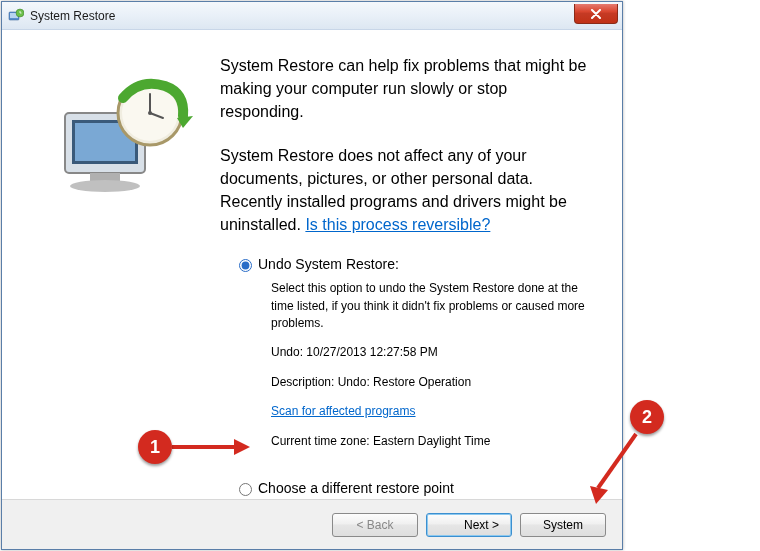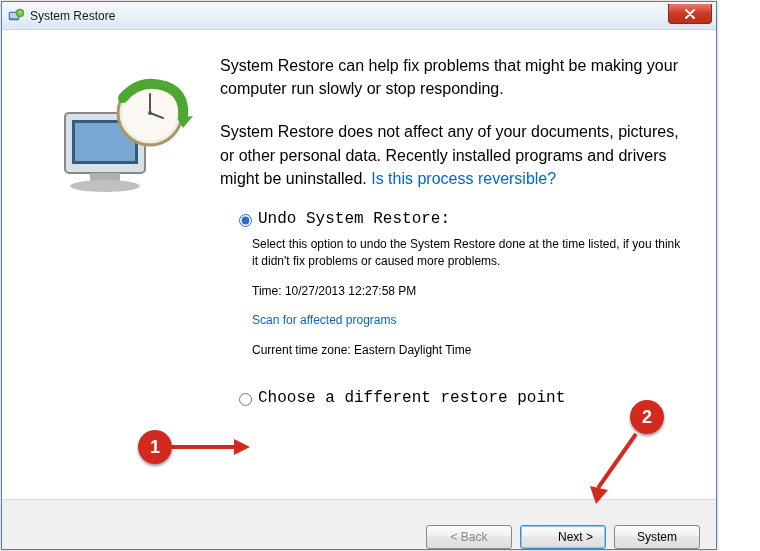--- a/index.html
+++ b/index.html
@@ -11,21 +11,21 @@
     font-size: 12px;
     width: 760px;
     height: 551px;
     position: relative;
     overflow: hidden;
   }
   .window {
     position: absolute;
     left: 1px;
     top: 1px;
-    width: 716px;
+    width: 622px;
     height: 549px;
     border: 1px solid #5a7ea8;
     background: #fff;
     box-shadow: 0 0 3px rgba(0,0,0,0.3);
   }
   .titlebar {
     height: 28px;
     background: linear-gradient(to bottom, #f4f8fc 0%, #e9f0f8 50%, #dde7f2 100%);
     border-bottom: 1px solid #c8d6e8;
     display: flex;
@@ -88,57 +88,57 @@
     font-weight: normal;
   }
   .para {
     font-size: 16px;
     color: #000;
     margin: 0 0 20px 0;
     line-height: 1.45;
   }
   .para a, .link {
     color: #0066cc;
+    text-decoration: underline;
     cursor: pointer;
   }
   .radio-row {
     display: flex;
     align-items: center;
     margin-bottom: 8px;
     margin-left: 14px;
   }
   .radio-row.second {
     margin-top: 30px;
     margin-left: 14px;
   }
   input[type="radio"] {
     margin-right: 6px;
     accent-color: #2a6dc7;
   }
   .radio-label {
-    font-size: 16px;
-    color: #000;
-    font-family: Liberation Mono, monospace;
+    font-size: 14px;
+    color: #000;
   }
   .indent {
-    margin-left: 32px;
+    margin-left: 51px;
     font-size: 12px;
     line-height: 1.45;
   }
   .indent p { margin: 0 0 12px 0; }
   .footer {
     position: absolute;
     bottom: 0;
     left: 0;
     right: 0;
     height: 50px;
     background: #f0f0f0;
     border-top: 1px solid #d8d8d8;
     display: flex;
-    align-items: flex-end;
+    align-items: center;
     justify-content: flex-end;
     padding: 0 16px;
     gap: 8px;
   }
   .btn {
     min-width: 86px;
     height: 24px;
     background: linear-gradient(to bottom, #fdfdfd 0%, #f0f0f0 45%, #e6e6e6 50%, #dedede 100%);
     border: 1px solid #8a8a8a;
     border-radius: 3px;
@@ -230,21 +230,22 @@
         <span>System Restore does not affect any of your documents, pictures, or other personal data. Recently installed programs and drivers might be uninstalled. </span><a class="link">Is this process reversible?</a>
       </p>
 
       <div class="radio-row">
         <input type="radio" name="opt" checked="" style="">
         <span class="radio-label">Undo System Restore:</span>
       </div>
 
       <div class="indent">
         <p>Select this option to undo the System Restore done at the time listed, if you think it didn't fix problems or caused more problems.</p>
-        <p><span>Time: </span><span>10/27/2013 12:27:58 PM</span></p>
+        <p><span>Undo: </span><span>10/27/2013 12:27:58 PM</span></p>
+        <p><span>Description: </span><span>Undo: Restore Operation</span></p>
         <p><a class="link">Scan for affected programs</a></p>
         <p><span>Current time zone: </span><span>Eastern Daylight Time</span></p>
       </div>
 
       <div class="radio-row second">
         <input type="radio" name="opt" style="">
         <span class="radio-label">Choose a different restore point</span>
       </div>
     </div>
   </div>

